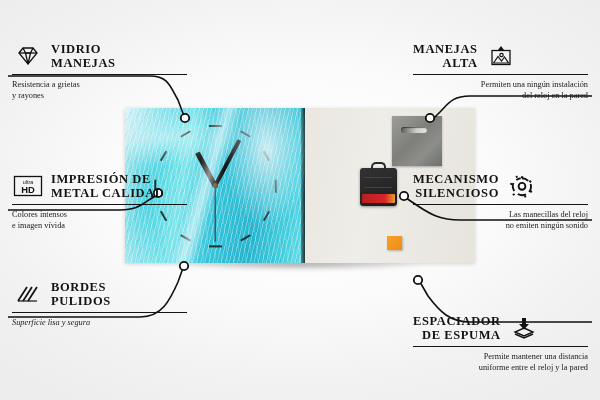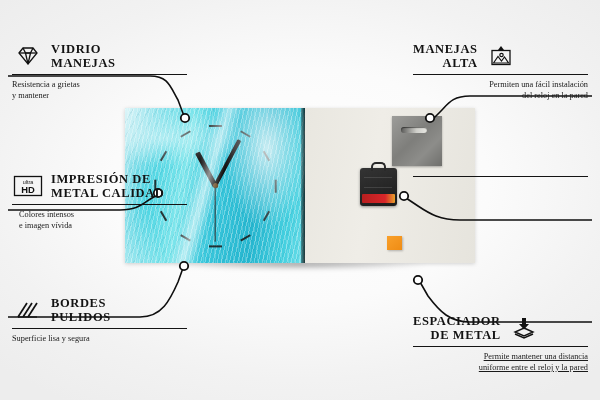--- a/index.html
+++ b/index.html
@@ -174,99 +174,119 @@
             </g>
           </svg>
       </span>
       <div class="co-title">
         <div>VIDRIO</div>
         <div>MANEJAS</div>
       </div>
     </div>
     <div class="co-rule"></div>
     <div class="co-desc" style="white-space:pre-line;">Resistencia a grietas
-y mantener</div>
+y rayones</div>
   </div>
 
   <div class="callout co-left" style="left:12px; top:172px;">
     <div class="co-head">
       <span class="ico">
         <svg viewBox="0 0 30 24">
           <rect x="1.5" y="2.5" width="27" height="19" fill="none" stroke="#111" stroke-width="1.3"></rect>
           <text x="15" y="10" font-family="Liberation Sans, sans-serif" font-size="5.4" text-anchor="middle" fill="#111">ultra</text>
           <text x="15" y="19" font-family="Liberation Sans, sans-serif" font-size="9.4" font-weight="bold" text-anchor="middle" fill="#111">HD</text>
         </svg>
       </span>
       <div class="co-title">
         <div>IMPRESIÓN DE</div>
         <div>METAL CALIDAD</div>
       </div>
     </div>
     <div class="co-rule"></div>
-    <div class="co-desc" style="white-space:pre-line;margin-left:7px;">Colores intensos
+    <div class="co-desc" style="white-space:pre-line;">Colores intensos
 e imagen vívida</div>
   </div>
 
-  <div class="callout co-left" style="left:12px; top:296px;">
+  <div class="callout co-left" style="left:12px; top:280px;">
     <div class="co-head">
       <span class="ico">
         <svg viewBox="0 0 26 24">
             <g fill="none" stroke="#111" stroke-width="1.7">
           <path d="M3 19 L12 5"></path>
               <path d="M8 19 L17 5"></path>
               <path d="M13 19 L22 5"></path>
           <path d="M3 19 L22 19" stroke-width="1.2"></path>
             </g>
           </svg>
       </span>
       <div class="co-title">
         <div>BORDES</div>
         <div>PULIDOS</div>
       </div>
     </div>
     <div class="co-rule"></div>
-    <div class="co-desc" style="white-space:pre-line;">Superficie lisa y segura</div>
+    <div class="co-desc" style="white-space:pre-line;font-style:italic;">Superficie lisa y segura</div>
   </div>
 
   <div class="callout co-right" style="left:413px; top:42px;">
     <div class="co-head">
       <span class="ico">
         <svg viewBox="0 0 26 24">
           <path d="M13 2 L10 6 H16 Z" fill="#111"></path>
           <rect x="4" y="6.5" width="18" height="14" fill="none" stroke="#111" stroke-width="1.3"></rect>
           <path d="M5.5 19 L10 12.5 L13.5 17 L16.5 13 L20.5 19 Z" fill="none" stroke="#111" stroke-width="1.2"></path>
           <circle cx="13.5" cy="11" r="1.7" fill="none" stroke="#111" stroke-width="1.2"></circle>
         </svg>
       </span>
       <div class="co-title">
         <div>MANEJAS</div>
         <div>ALTA</div>
       </div>
     </div>
     <div class="co-rule"></div>
-    <div class="co-desc" style="white-space:pre-line;">Permiten una fácil instalación
+    <div class="co-desc" style="white-space:pre-line;">Permiten una ningún instalación
 del reloj en la pared</div>
   </div>
 
   <div class="callout co-right" style="left:413px; top:172px;">
-    <div class="co-rule"></div>
+    <div class="co-head">
+      <span class="ico">
+        <svg viewBox="0 0 26 24">
+            <g fill="none" stroke="#111" stroke-width="1.9">
+          <path d="M13 4.2 a8.8 8.8 0 0 1 6.2 2.6 M21.6 10 a8.8 8.8 0 0 1 -1.5 8
+                   M17 20.4 a8.8 8.8 0 0 1 -8.2 -.4 M5.3 17 a8.8 8.8 0 0 1 -.9 -8
+                   M7.3 6 a8.8 8.8 0 0 1 4.4 -1.8"></path>
+          <circle cx="13" cy="12.3" r="3.4"></circle>
+          <path d="M12 3.2 h2.2 M20.4 6.8 l1.6 1.5 M22.6 16.6 l-1.2 1.8
+                   M15.8 21.6 l.8 1.8 M5.6 20 l-1.8 1 M3.2 10.4 l-1.9 -.9 M8.2 3.6 l-.9 -1.8"></path>
+        </g>
+          </svg>
+      </span>
+      <div class="co-title">
+        <div>MECANISMO</div>
+        <div>SILENCIOSO</div>
+      </div>
+    </div>
+    <div class="co-rule"></div>
+    <div class="co-desc" style="white-space:pre-line;">Las manecillas del reloj
+no emiten ningún sonido</div>
   </div>
 
   <div class="callout co-right" style="left:413px; top:282px;margin-top:32px;">
     <div class="co-head">
       <span class="ico">
         <svg viewBox="0 0 26 24">
           <path d="M11 2 h4 v6 h3 l-5 5.5 L8 8 h3 Z" fill="#111"></path>
           <path d="M13 12 L22 16 L13 20 L4 16 Z" fill="none" stroke="#111" stroke-width="1.4"></path>
           <path d="M4 18 L13 22 L22 18" fill="none" stroke="#111" stroke-width="1.4"></path>
         </svg>
       </span>
       <div class="co-title">
         <div>ESPACIADOR</div>
-        <div>DE METAL</div>
-      </div>
-    </div>
-    <div class="co-rule"></div>
-    <div class="co-desc" style="white-space:pre-line;text-decoration:underline;">Permite mantener una distancia
+        <div>DE ESPUMA</div>
+      </div>
+    </div>
+    <div class="co-rule"></div>
+    <div class="co-desc" style="white-space:pre-line;">Permite mantener una distancia
 uniforme entre el reloj y la pared</div>
   </div>
 
 </div>
 
 </body></html>

